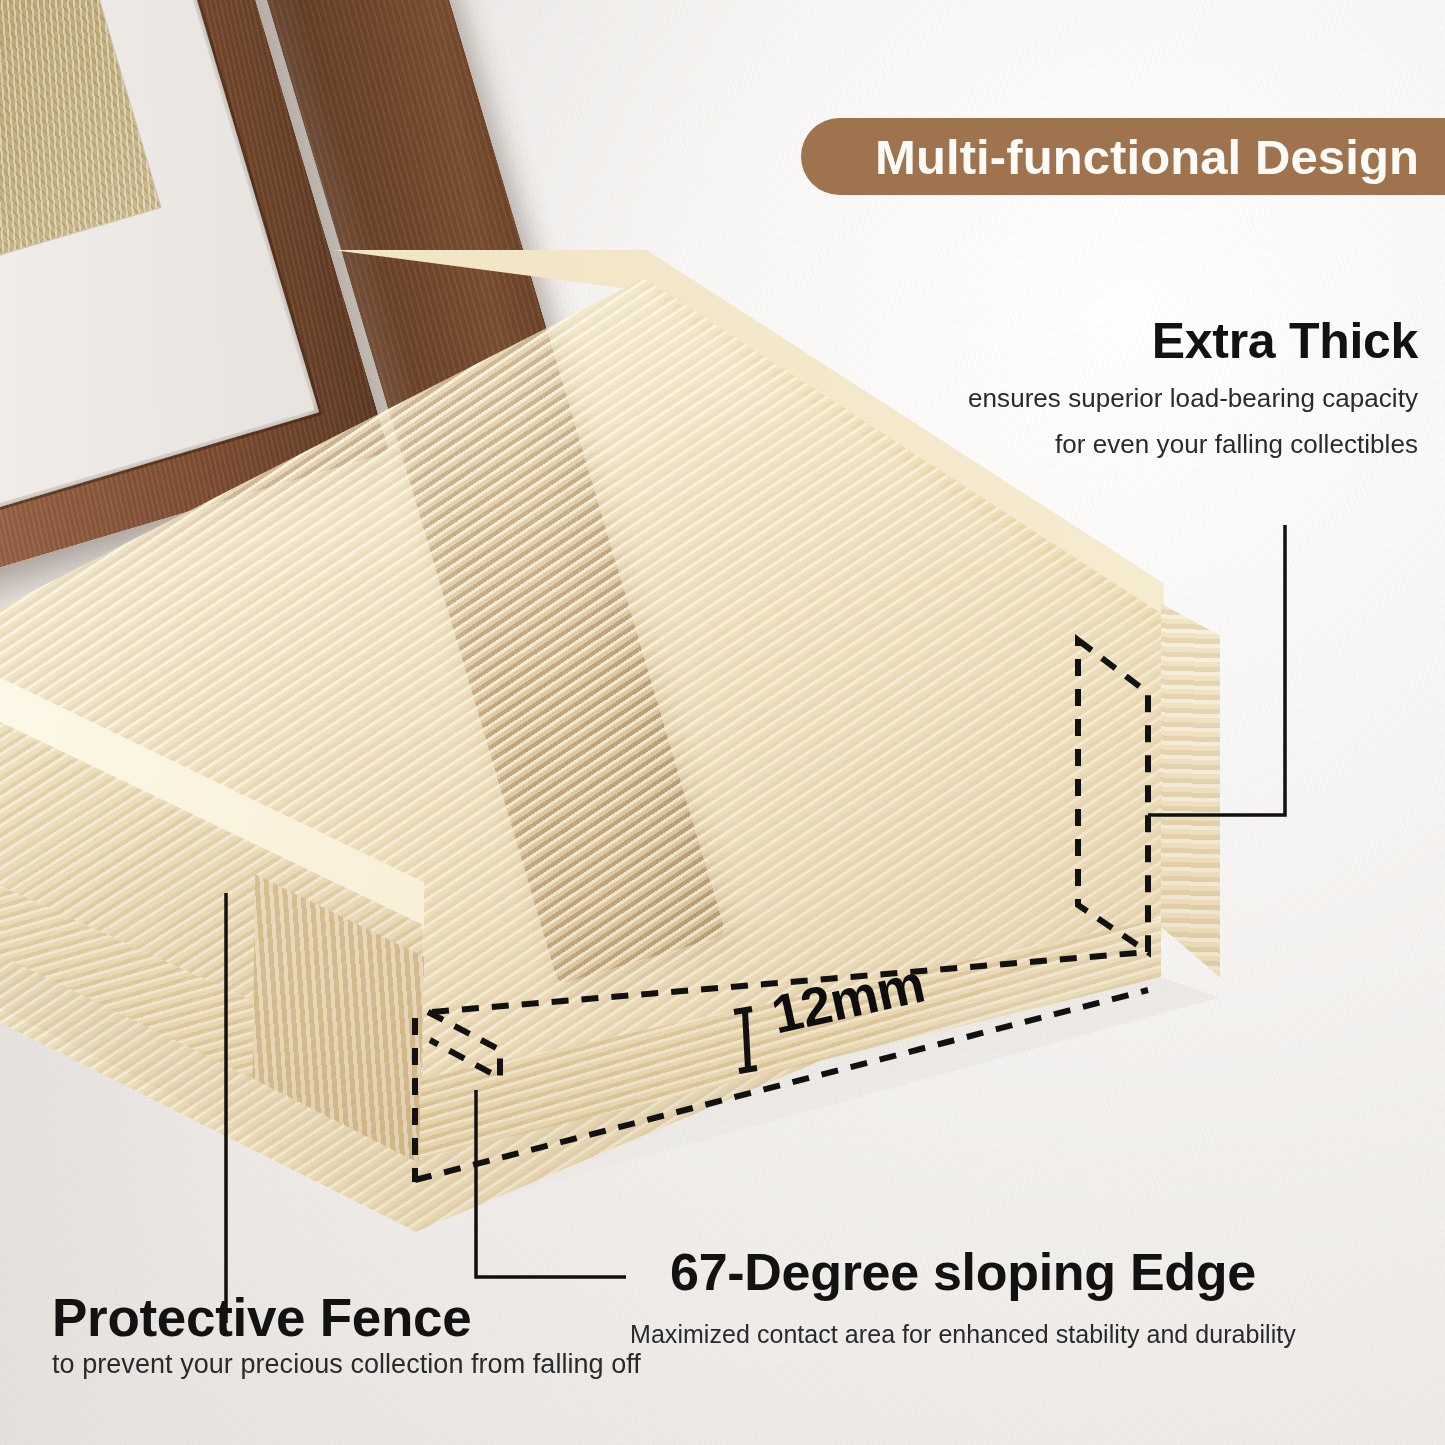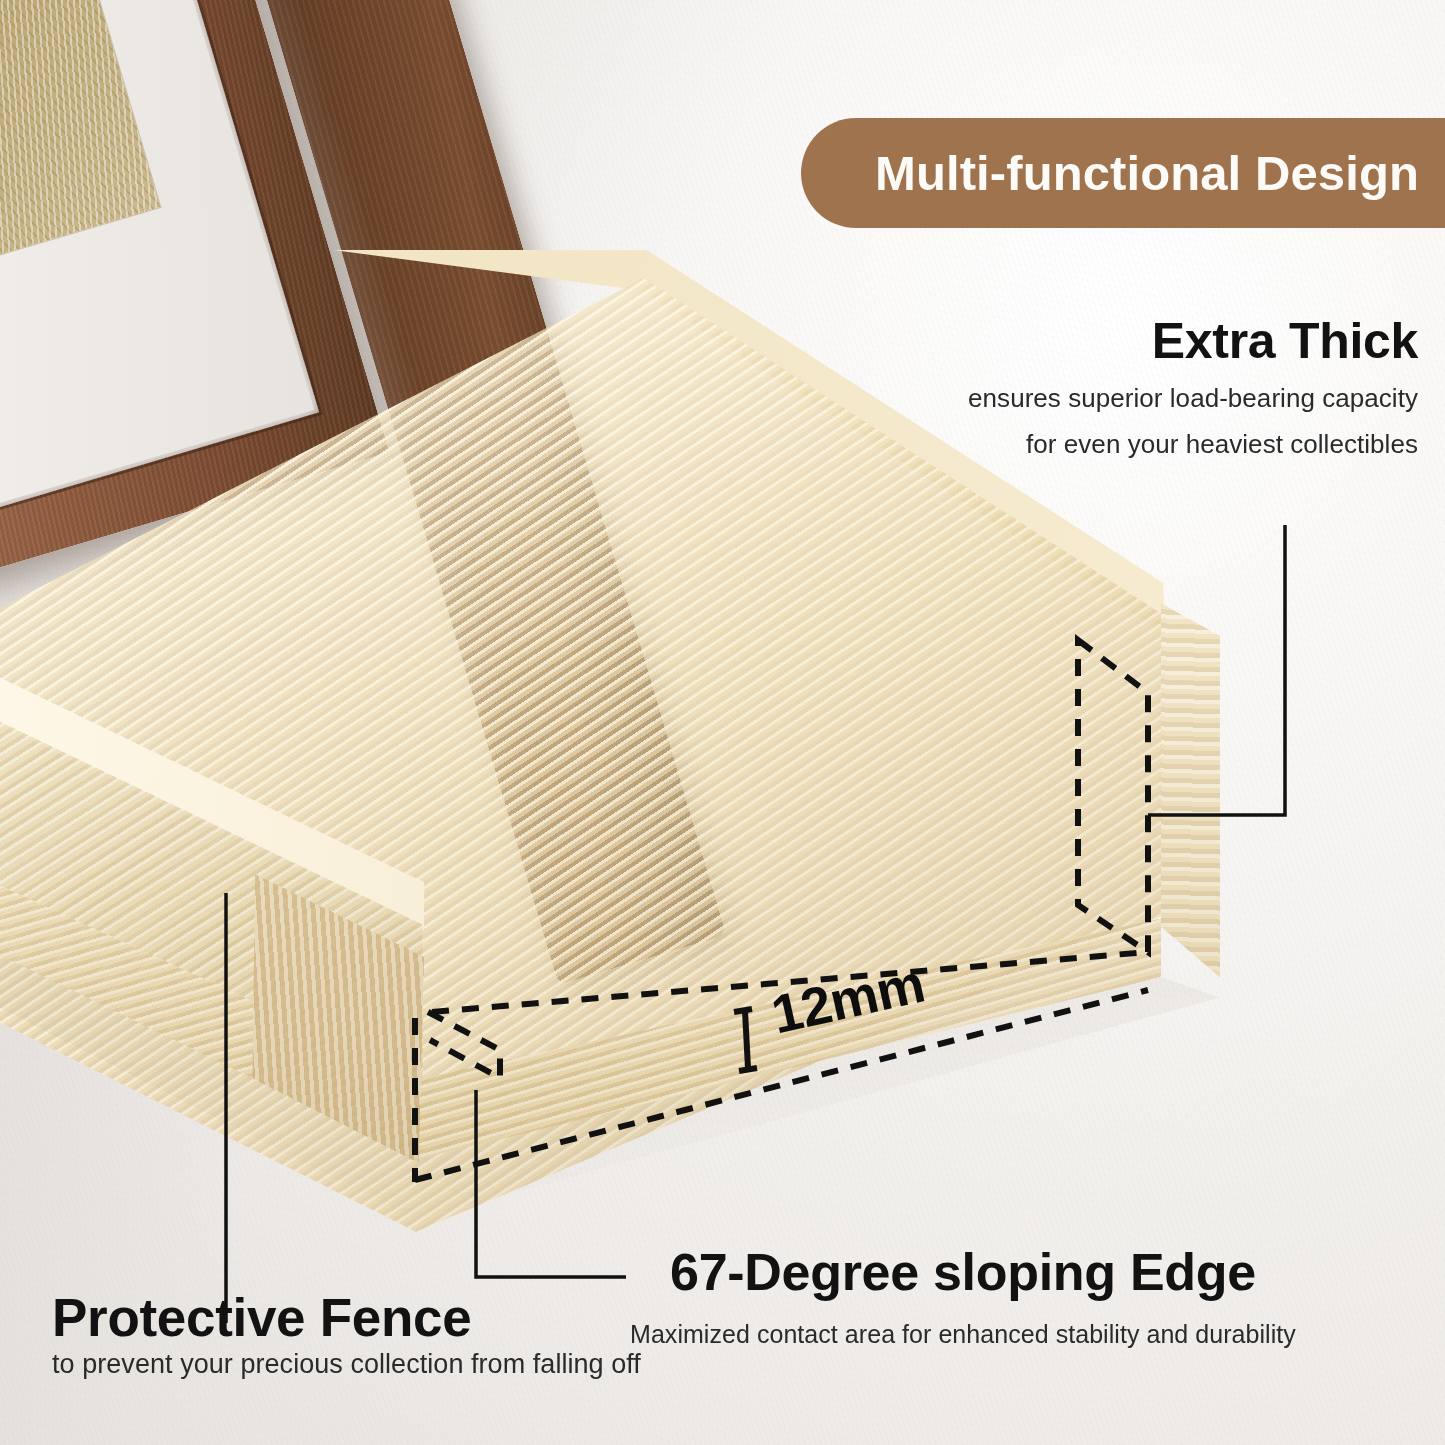--- a/index.html
+++ b/index.html
@@ -180,21 +180,21 @@
     background:linear-gradient(180deg, rgba(120,100,70,.22), rgba(120,100,70,0));
     filter:blur(5px);
   }
 
   
   .overlay{position:absolute;inset:0;pointer-events:none;}
 
   
   .banner{
     position:absolute;right:0;top:118px;
-    height:110px;
+    height:77px;
     padding:0 26px 0 74px;
     display:flex;align-items:center;
     background:#A0734F;
     border-radius:56px 0 0 56px;
   }
   .banner span{
     color:#fdfbf7;
     font-size:49px;
     font-weight:700;
     letter-spacing:.1px;
@@ -296,21 +296,21 @@
     <line x1="226" y1="893" x2="226" y2="1323" stroke="#111" stroke-width="3.5"></line>
   </svg>
 
   <div class="banner">
     <span>Multi-functional Design</span>
   </div>
 
   <div class="callout" id="co-thick">
     <div class="h">Extra Thick</div>
     <div class="s">ensures superior load-bearing capacity</div>
-    <div class="s">for even your heaviest collectibles</div>
+    <div class="s">for even your falling collectibles</div>
   </div>
 
   <div class="callout" id="co-slope">
     <div class="h">67-Degree sloping Edge</div>
     <div class="s">Maximized contact area for enhanced stability and durability</div>
   </div>
 
   <div class="callout" id="co-fence">
     <div class="h">Protective Fence</div>
     <div class="s">to prevent your precious collection from falling off</div>

